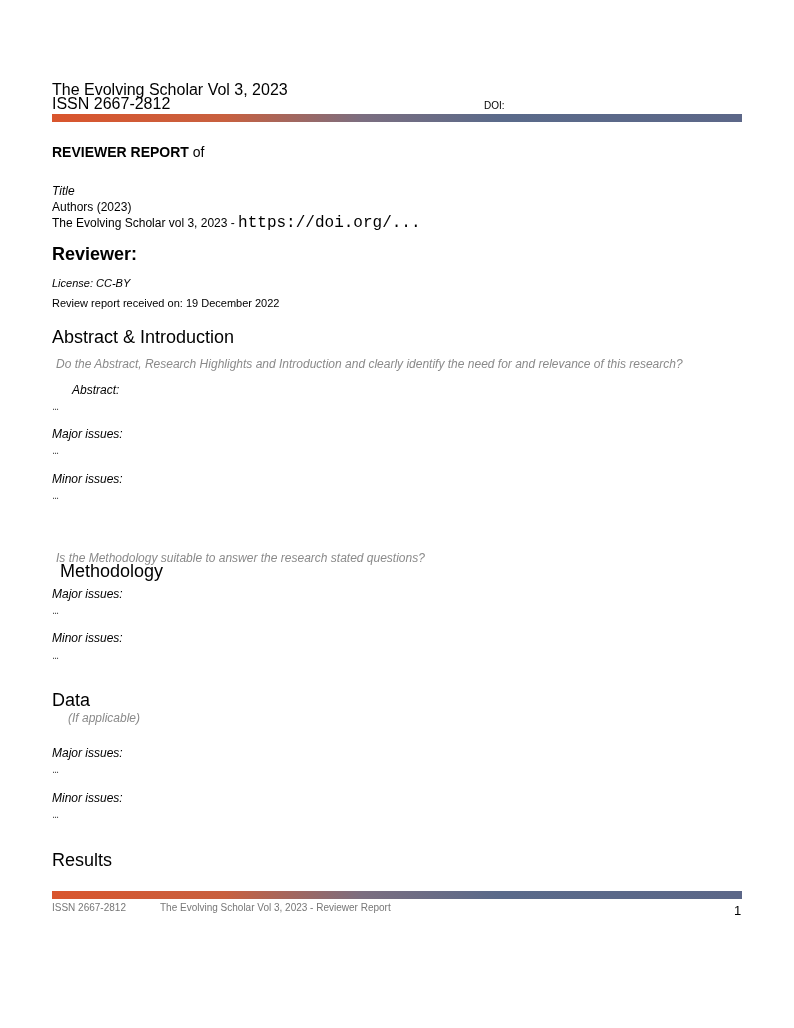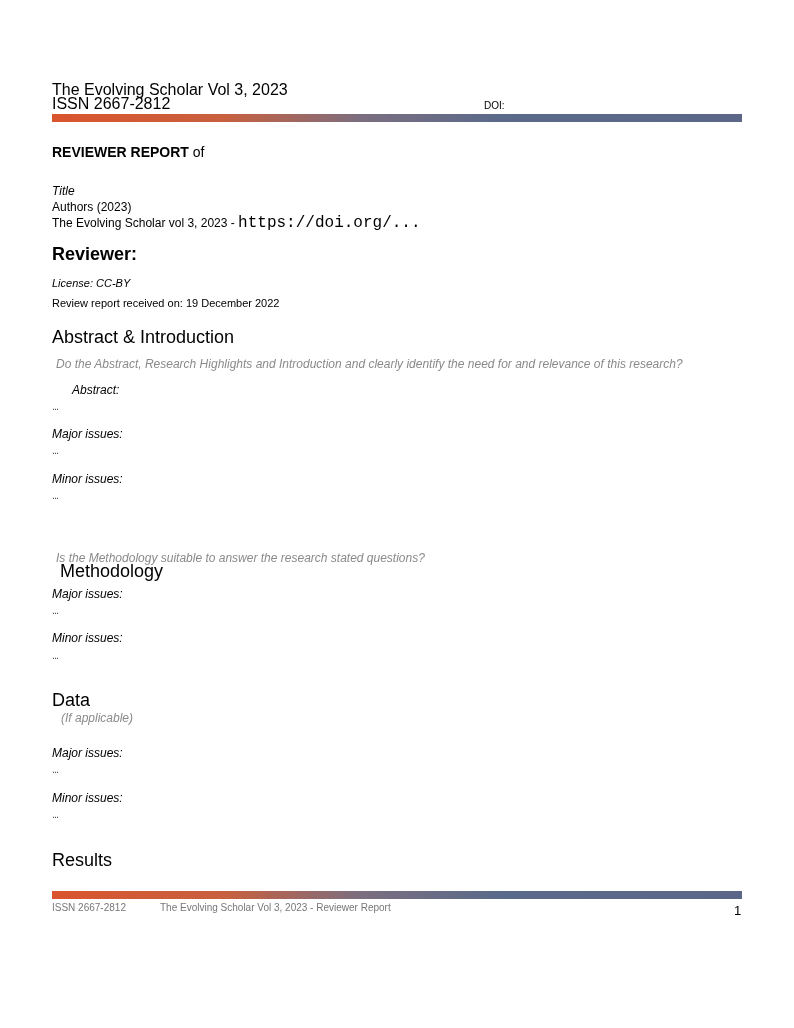--- a/index.html
+++ b/index.html
@@ -61,21 +61,21 @@
 
 <div class="abs sec-title" style="left:52px; top:561px;margin-left:8px;">Methodology</div>
 <div class="abs sec-sub" style="left:56px; top:551px;">Is the Methodology suitable to answer the research stated questions?</div>
 
 <div class="abs lbl" style="left:52px; top:587px;">Major issues:</div>
 <div class="abs dots" style="left:52px; top:604px;">...</div>
 <div class="abs lbl" style="left:52px; top:631px;">Minor issues:</div>
 <div class="abs dots" style="left:52px; top:649px;">...</div>
 
 <div class="abs sec-title" style="left:52px; top:690px;">Data</div>
-<div class="abs sec-sub" style="left:61px; top:711px;">(If applicable)</div>
+<div class="abs sec-sub" style="left:68px; top:711px;">(If applicable)</div>
 
 <div class="abs lbl" style="left:52px; top:746px;">Major issues:</div>
 <div class="abs dots" style="left:52px; top:763px;">...</div>
 <div class="abs lbl" style="left:52px; top:791px;">Minor issues:</div>
 <div class="abs dots" style="left:52px; top:808px;">...</div>
 
 <div class="abs sec-title" style="left:52px; top:850px;">Results</div>
 
 <div class="bar" style="top:891px;"></div>
 <div class="abs footer" style="left:52px; top:902px;">ISSN 2667-2812</div>

